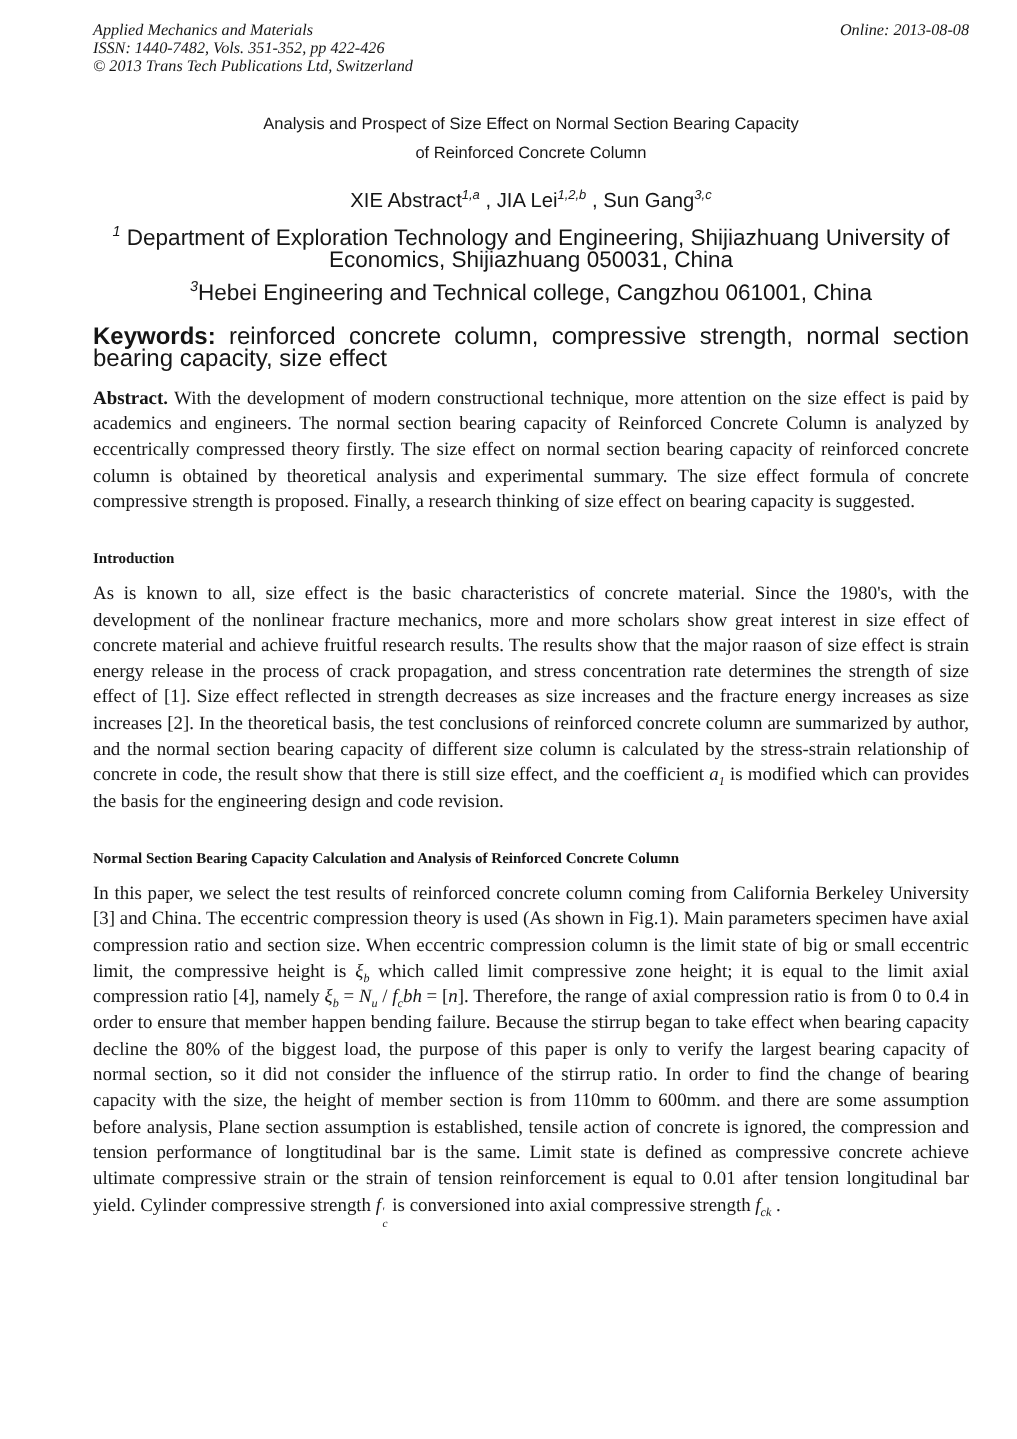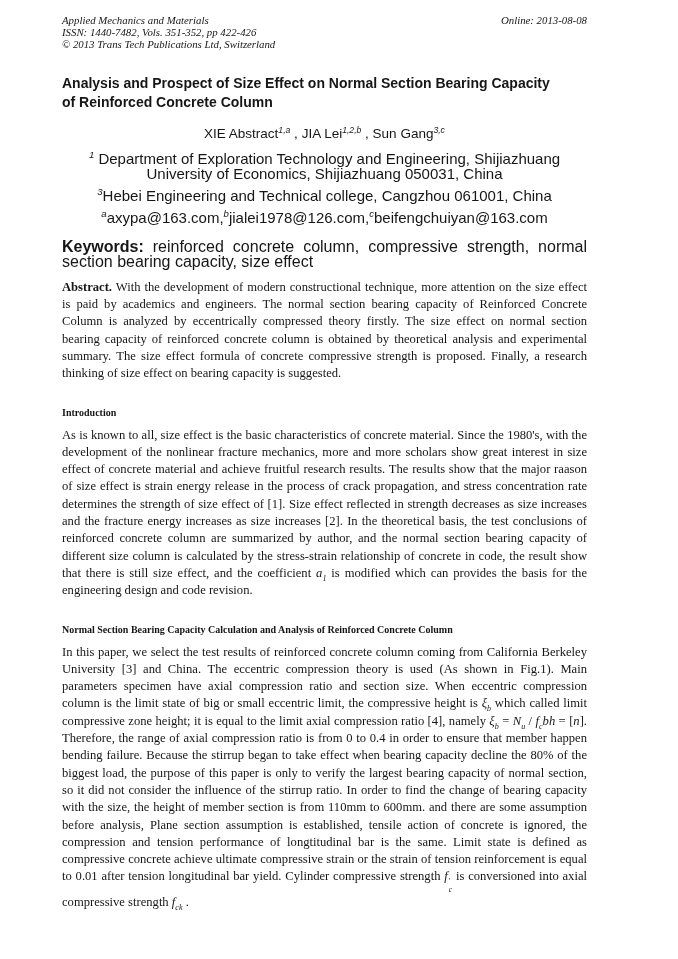--- a/index.html
+++ b/index.html
@@ -3,43 +3,43 @@
 <meta charset="utf-8">
 <style>
   html, body { margin: 0; padding: 0; background: #ffffff; }
   .page {
     position: relative;
     width: 678px;
     height: 959px;
     box-sizing: border-box;
     background: #ffffff;
     color: #161616;
-    padding: 14px 91px 0 62px;
+    padding: 14px 32px 0 62px;
     font-family: "Liberation Serif", serif;
     overflow: hidden;
   }
   
   .hdr {
     display: flex;
     justify-content: space-between;
     align-items: flex-start;
     font-style: italic;
     font-size: 10.8px;
     line-height: 12.2px;
     font-family: "Liberation Serif", serif;
   }
   .hdr-right { white-space: nowrap; text-align: center; }
   
   .title {
     margin: 23px 0 0 0;
-    text-align: left;
+    text-align: center;
     font-family: "Liberation Sans", sans-serif;
-    font-size: 14px;
+    font-size: 11px;
     line-height: 19px;
-    font-weight: bold;
+    font-weight: normal;
   }
   .authors {
     margin-top: 13px;
     text-align: center;
     font-family: "Liberation Sans", sans-serif;
     font-size: 13.5px;
     line-height: 17px;
   }
   .affil, .emails {
     text-align: center;
@@ -101,21 +101,20 @@
     <div class="hdr-right">Online: 2013-08-08</div>
   </div>
 
   <h1 class="title"><span>Analysis and Prospect of Size Effect on Normal Section Bearing Capacity</span><br><span>of Reinforced Concrete Column</span></h1>
 
   <div class="authors"><span><span>XIE Abstract</span><sup>1,a</sup></span><span> , </span><span><span>JIA Lei</span><sup>1,2,b</sup></span><span> , </span><span><span>Sun Gang</span><sup>3,c</sup></span></div>
 
   <div class="affil affil-1"><sup>1</sup><span> Department of Exploration Technology and Engineering, Shijiazhuang University of Economics, Shijiazhuang 050031, China</span></div>
   <div class="affil affil-3"><sup>3</sup><span>Hebei Engineering and Technical college, Cangzhou 061001, China</span></div>
 
-  <div class="emails"><sup>a</sup><span>axypa@163.com,</span><sup>b</sup><span>jialei1978@126.com,</span><sup>c</sup><span>beifengchuiyan@163.com</span></div>
 
   <p class="keywords"><b>Keywords:</b><span> reinforced concrete column, compressive strength, normal section bearing capacity, size effect</span></p>
 
   <p class="abstract"><b>Abstract.</b><span> With the development of modern constructional technique, more attention on the size effect is paid by academics and engineers. The normal section bearing capacity of Reinforced Concrete Column is analyzed by eccentrically compressed theory firstly. The size effect on normal section bearing capacity of reinforced concrete column is obtained by theoretical analysis and experimental summary. The size effect formula of concrete compressive strength is proposed. Finally, a research thinking of size effect on bearing capacity is suggested.</span></p>
 
   <h2 class="sect-h">Introduction</h2>
 
   <p class="body"><span>As is known to all, size effect is the basic characteristics of concrete material. Since the 1980's, with the development of the nonlinear fracture mechanics, more and more scholars show great interest in size effect of concrete material and achieve fruitful research results. The results show that the major raason of size effect is strain energy release in the process of crack propagation, and stress concentration rate determines the strength of size effect of [1]. Size effect reflected in strength decreases as size increases and the fracture energy increases as size increases [2]. In the theoretical basis, the test conclusions of reinforced concrete column are summarized by author, and the normal section bearing capacity of different size column is calculated by the stress-strain relationship of concrete in code, the result show that there is still size effect, and the coefficient </span><i class="m"><span>a</span><sub>1</sub></i><span> is modified which can provides the basis for the engineering design and code revision.</span></p>
 
   <h2 class="sect-h">Normal Section Bearing Capacity Calculation and Analysis of Reinforced Concrete Column</h2>

